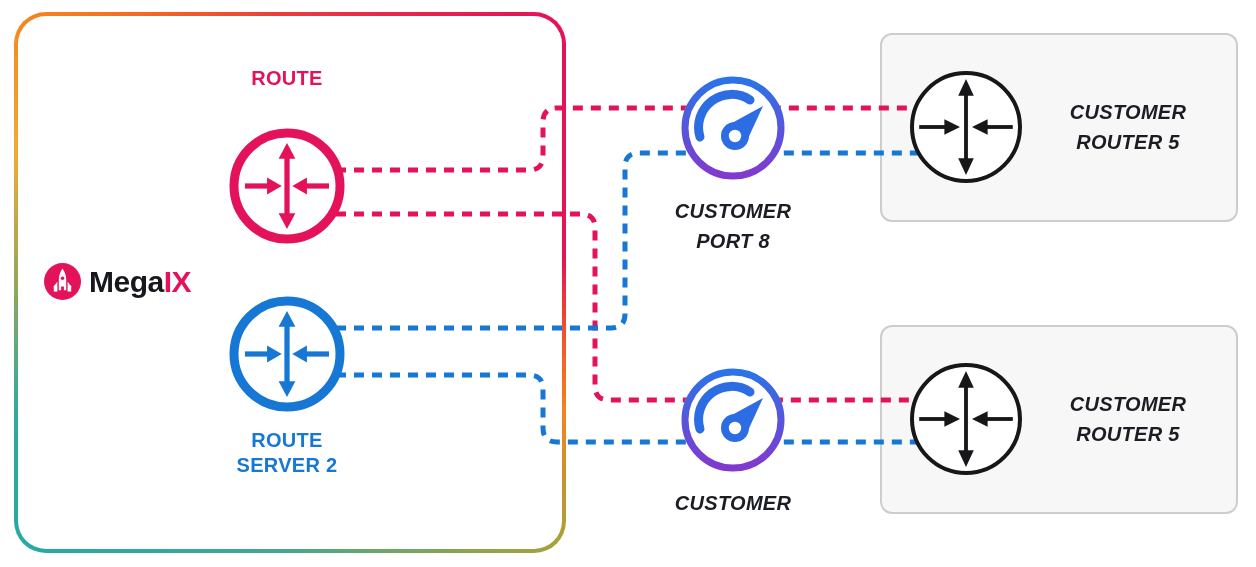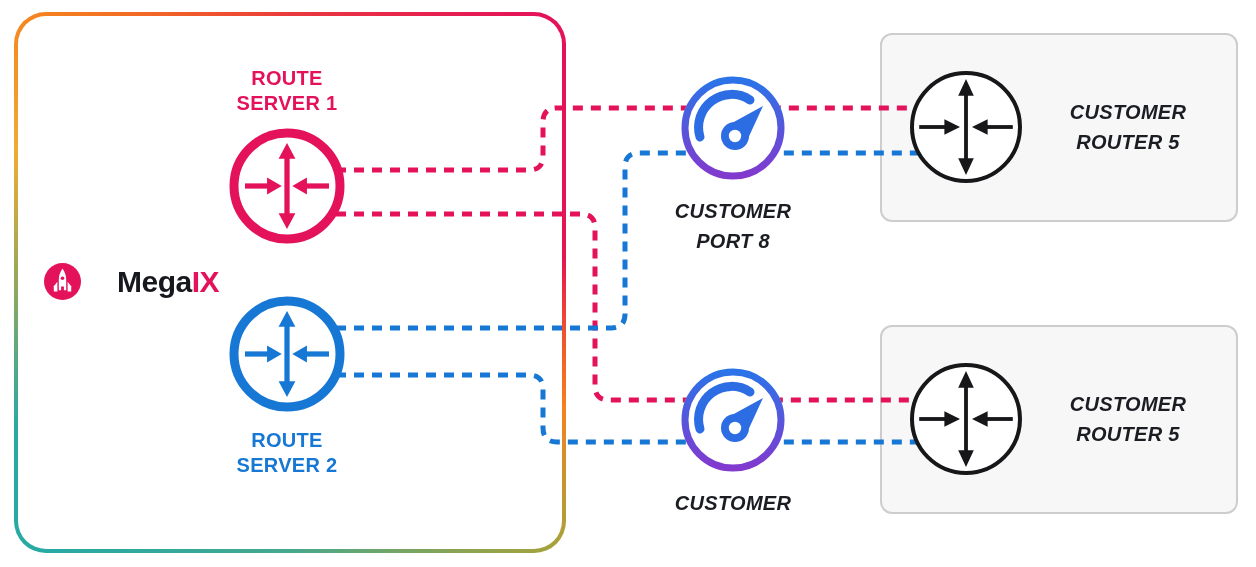--- a/index.html
+++ b/index.html
@@ -35,21 +35,21 @@
   .rs-label{font-size:20px;line-height:25px;letter-spacing:.3px;}
   .rs1{color:#e3125a;left:187px;top:66px;}
   .rs2{color:#1777d4;left:187px;top:428px;}
   .dark-label{font-size:20px;line-height:30px;letter-spacing:.3px;color:#1b1d23;font-style:italic;}
   .p1{left:633px;top:196px;}
   .p2{left:633px;top:488px;}
   .r1{left:1028px;top:97px;}
   .r2{left:1028px;top:389px;}
   
   .logo{position:absolute;left:44px;top:263px;display:flex;align-items:center;gap:8px;z-index:3;}
-  .logo-text{font-size:30px;font-weight:bold;letter-spacing:-.5px;line-height:37px;margin-left:28px;}
+  .logo-text{font-size:30px;font-weight:bold;letter-spacing:-.5px;line-height:37px;}
   .brand-dark{color:#17181d;}
   .brand-accent{color:#e3125a;}
 </style>
 </head>
 <body>
 
 <div class="canvas">
 
   <div class="megaix-box"></div>
 
@@ -135,21 +135,20 @@
       <path fill="#ffffff" d="M18.5 5.5 C16 9 14.8 12.8 14.8 16.8 L14.8 27.2 L17.1 27.2 L17.1 23.4 L19.9 23.4 L19.9 27.2 L22.2 27.2 L22.2 16.8 C22.2 12.8 21 9 18.5 5.5 Z"></path>
       <path fill="#ffffff" d="M13.4 18.8 L9.8 23.3 L9.8 28.6 L13.4 28.6 Z"></path>
       <path fill="#ffffff" d="M23.6 18.8 L27.2 23.3 L27.2 28.6 L23.6 28.6 Z"></path>
       <circle cx="18.5" cy="15.3" r="1.8" fill="#e3125a"></circle>
     </svg>
     <div class="logo-text"><span class="brand-dark">Mega</span><span class="brand-accent">IX</span></div>
   </div>
 
   <div class="node-label rs-label rs1">
     <span>ROUTE</span>
-    <span>SERVER 1</span>
   </div>
   <div class="node-label rs-label rs2">
     <span>ROUTE</span>
     <span>SERVER 2</span>
   </div>
   <div class="node-label dark-label p1">
     <span>CUSTOMER</span>
     <span>PORT 8</span>
   </div>
   <div class="node-label dark-label p2">

